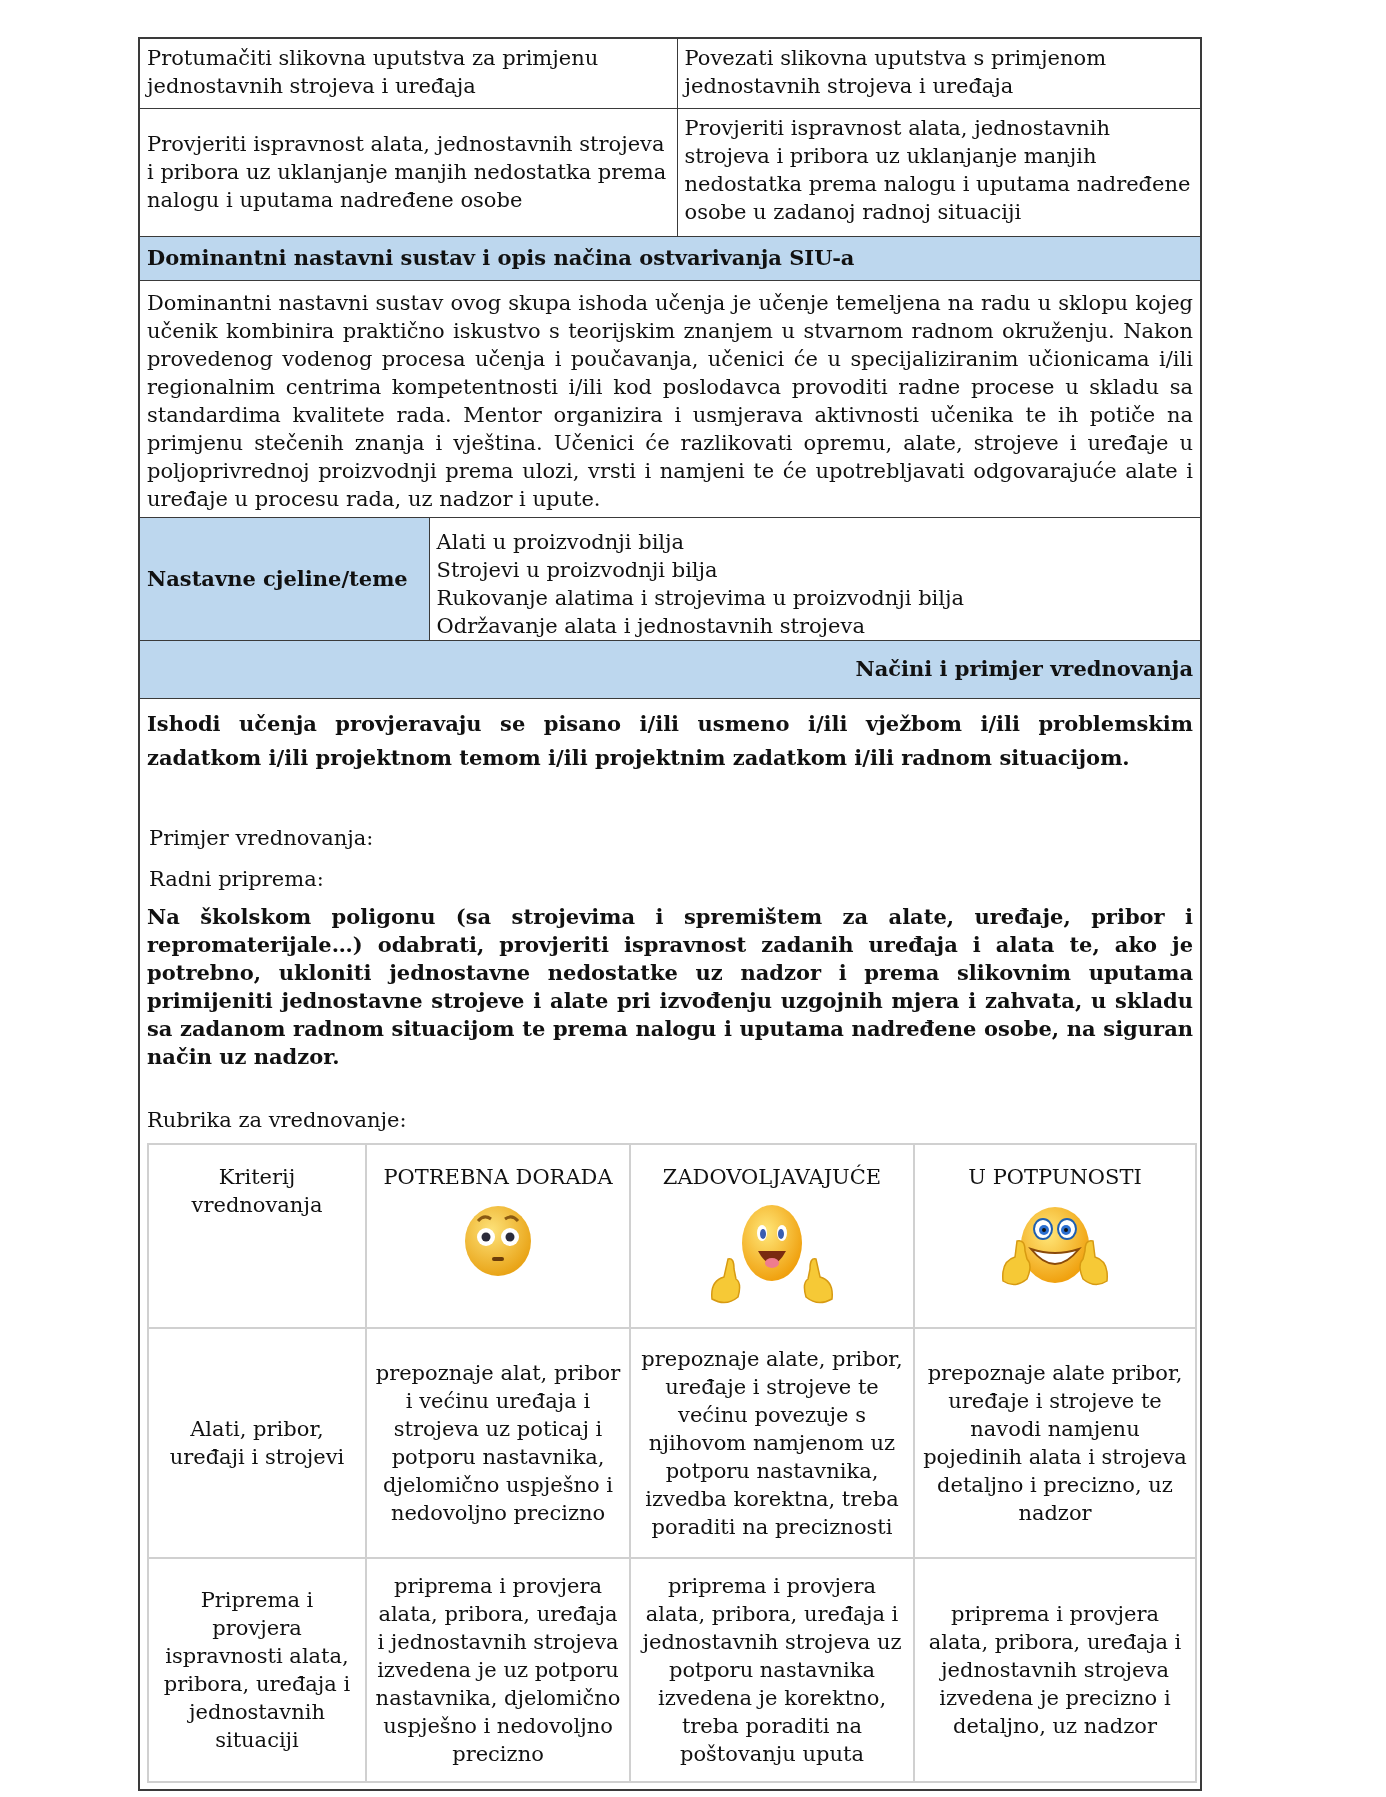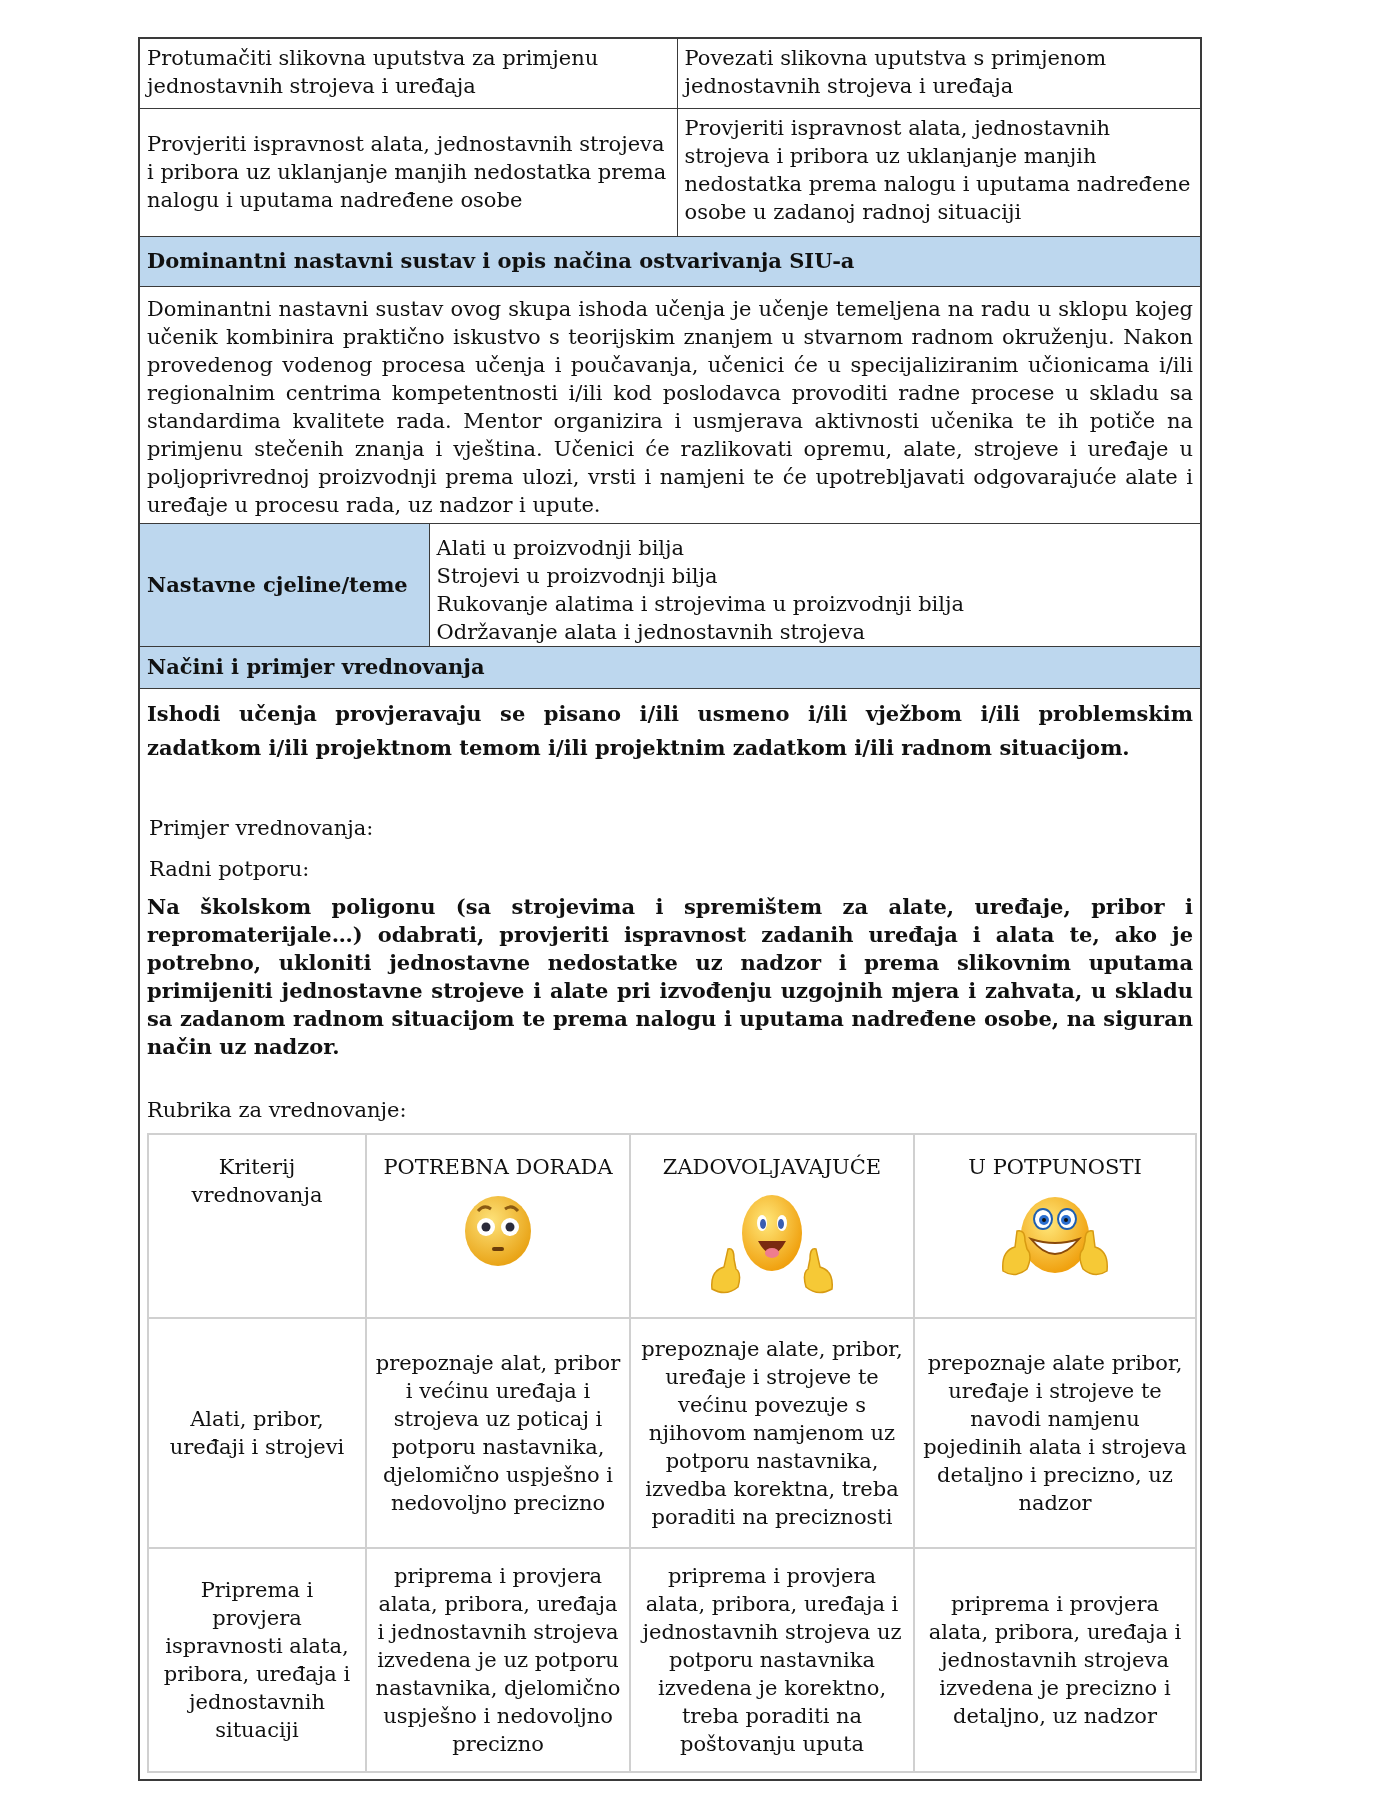--- a/index.html
+++ b/index.html
@@ -2,22 +2,22 @@
 <html><head>
 <meta charset="utf-8">
 <style>
   html, body { margin: 0; padding: 0; background: #ffffff; }
   body { width: 1386px; height: 1797px; position: relative; overflow: hidden;
          font-family: "DejaVu Serif", "Liberation Serif", serif; color: #111; }
   .page { position: absolute; left: 138px; top: 37px; width: 1060px; }
   table.main { width: 1062px; border-collapse: collapse; border: 2px solid #3a3a3a; table-layout: fixed; }
   table.main td { border: 1.5px solid #3a3a3a; vertical-align: top; font-size: 21px; line-height: 28px; padding: 5px 7px; }
   .blue { background: #bdd7ee; font-weight: bold; vertical-align: middle !important; }
-  .hdr { height: 50px; }
-  .hdr2 { height: 42px; }
+  .hdr { height: 44px; }
+  .hdr2 { height: 58px; text-align: right; }
   .just { text-align: justify; text-align-last: left; }
   .topics div { line-height: 28px; }
   .eval-cell { padding: 8px 7px 6px 7px !important; }
   .para { text-align: justify; font-weight: bold; }
   .bold { font-weight: normal; margin: 2px; }
   .lbl { margin: 0; }
   table.rubric { width: 1048px; border-collapse: collapse; table-layout: fixed; margin: 8px 0 0 0; border: 2px solid #d0d0d0; }
   table.rubric td { border: 2px solid #d0d0d0; text-align: center; vertical-align: middle; font-size: 21px; line-height: 28px; padding: 4px 6px; }
   table.rubric tr.head td { vertical-align: top; height: 160px; padding-top: 18px; }
   .rubric-head-label { display: block; font-size: 21px; }
@@ -60,21 +60,21 @@
     </td>
   </tr>
   <tr class="hdr2">
     <td colspan="3" class="blue">Načini i primjer vrednovanja</td>
   </tr>
   <tr>
     <td colspan="3" class="eval-cell">
       <p class="para" style="margin:0;line-height:34px">Ishodi učenja provjeravaju se pisano i/ili usmeno i/ili vježbom i/ili problemskim zadatkom i/ili projektnom temom i/ili projektnim zadatkom i/ili radnom situacijom.</p>
       <div style="height:44px"></div>
       <p class="bold" style="line-height:34px">Primjer vrednovanja:</p>
-      <p class="bold" style="line-height:40px;margin-top:4px">Radni potporu:</p>
+      <p class="bold" style="line-height:40px;margin-top:4px">Radni priprema:</p>
       <p class="para" style="margin:0;line-height:28px;margin-top:4px">Na školskom poligonu (sa strojevima i spremištem za alate, uređaje, pribor i repromaterijale…) odabrati, provjeriti ispravnost zadanih uređaja i alata te, ako je potrebno, ukloniti jednostavne nedostatke uz nadzor i prema slikovnim uputama primijeniti jednostavne strojeve i alate pri izvođenju uzgojnih mjera i zahvata, u skladu sa zadanom radnom situacijom te prema nalogu i uputama nadređene osobe, na siguran način uz nadzor.</p>
       <div style="height:34px"></div>
       <p class="lbl" style="line-height:30px">Rubrika za vrednovanje:</p>
 
       <table class="rubric">
         <colgroup>
                 <col style="width:218px">
                 <col style="width:264px">
                 <col style="width:284px">
                 <col style="width:282px">

